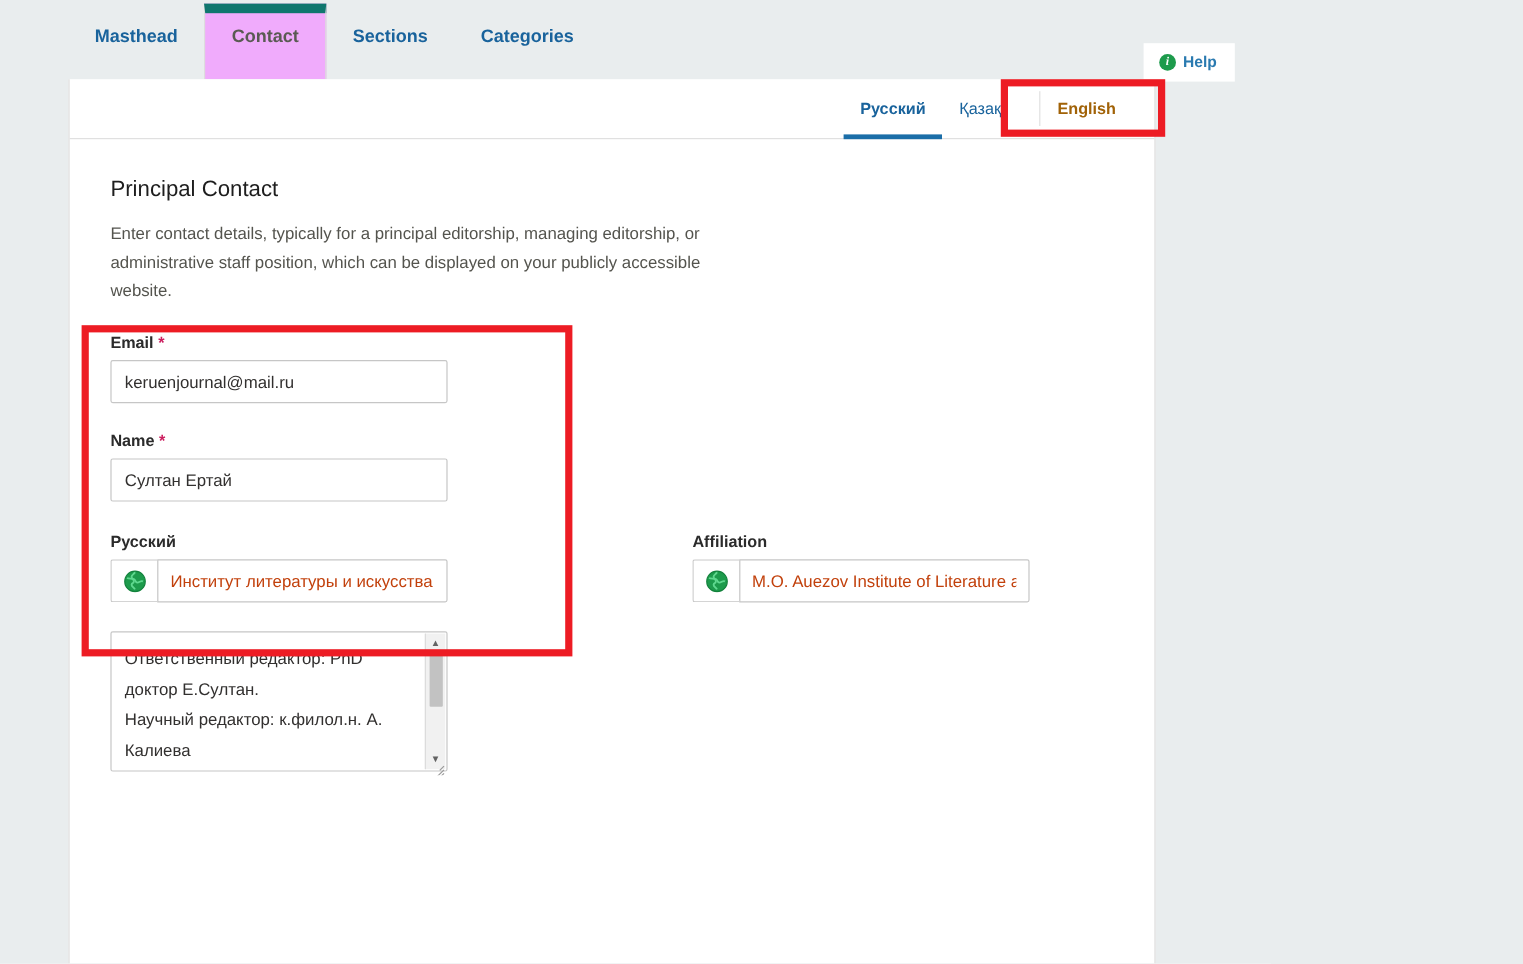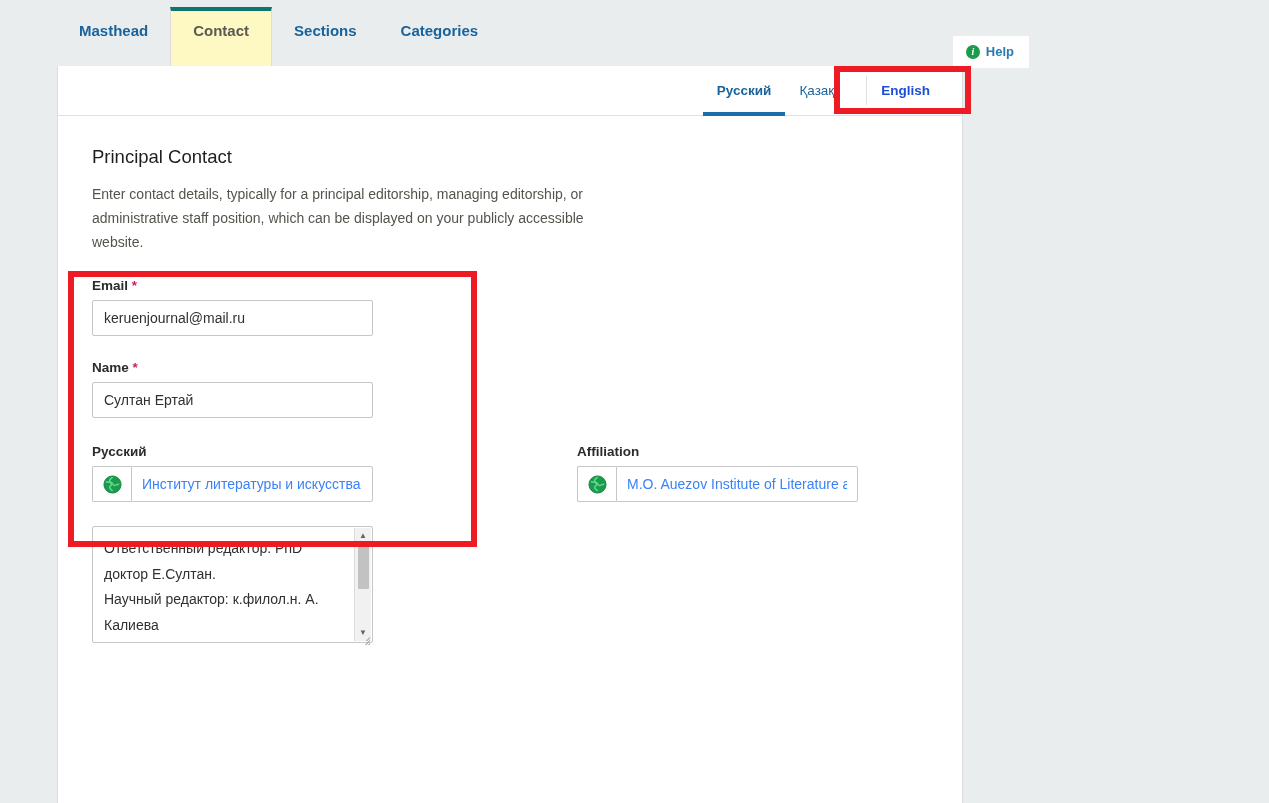--- a/index.html
+++ b/index.html
@@ -19,25 +19,25 @@
   }
   .tab {
     position: relative;
     padding: 14px 22px 26px 22px;
     font-size: 15px; font-weight: bold;
     color: #19639c; background: transparent;
     cursor: pointer; white-space: nowrap;
     line-height: 1.2;
   }
   .tab.active {
-    background: #fef9c3;
+    background: #f0abfc;
     color: #5a5a53;
     border-left: 1px solid #ddd;
     border-right: 1px solid #ddd;
-    border-top: 4px solid #0f766e;
+    border-top: 8px solid #0f766e;
     padding-top: 11px;
   }
 
   
   .help-btn {
     position: absolute; right: 240px; top: 36px;
     background: #fff; padding: 8px 15px 9px 13px;
     display: flex; align-items: center; gap: 6px;
     font-size: 13px; font-weight: bold; color: #2a7ab0;
     cursor: pointer; z-index: 5;
@@ -67,21 +67,21 @@
   .langtab {
     display: flex; align-items: center; padding: 0 14px;
     font-size: 13.5px; color: #19639c; cursor: pointer;
     position: relative; white-space: nowrap;
   }
   .langtab.active { font-weight: bold; }
   .langtab.active::after {
     content: ""; position: absolute; left: 0; right: 0; bottom: -1px;
     height: 4px; background: #1b6ea8;
   }
-  .langtab.inactive { color: #1d4ed8; font-weight: bold; }
+  .langtab.inactive { color: #a16207; font-weight: bold; }
   .langsep { width: 1px; background: #e0e0e0; margin: 10px 0; }
   .langtab-pad { width: 18px; }
 
   
   .body { padding: 28px 34px 0 34px; }
   h2.title {
     margin: 2px 0 14px 0; font-size: 18.5px;
     color: #1e1e1e; font-weight: normal;
   }
   p.desc {
@@ -109,21 +109,21 @@
   .globe-box {
     width: 39px; height: 36px;
     border: 1px solid #c6c6c6; border-right: none;
     border-radius: 2px 0 0 2px;
     display: flex; align-items: center; justify-content: center;
     background: #fff;
   }
   .igroup input {
     flex: 1; height: 36px; border: 1px solid #c6c6c6;
     border-radius: 0 2px 2px 0; padding: 0 10px;
-    font-size: 14px; color: #3b82f6; min-width: 0;
+    font-size: 14px; color: #c2410c; min-width: 0;
     font-family: "Liberation Sans", sans-serif;
   }
 
   
   .ta-wrap { position: relative; width: 281px; }
   textarea.ta {
     width: 281px; height: 117px;
     border: 1px solid #c6c6c6; border-radius: 2px;
     padding: 9px 22px 9px 11px;
     font-size: 14px; line-height: 1.82; color: #32302f;

